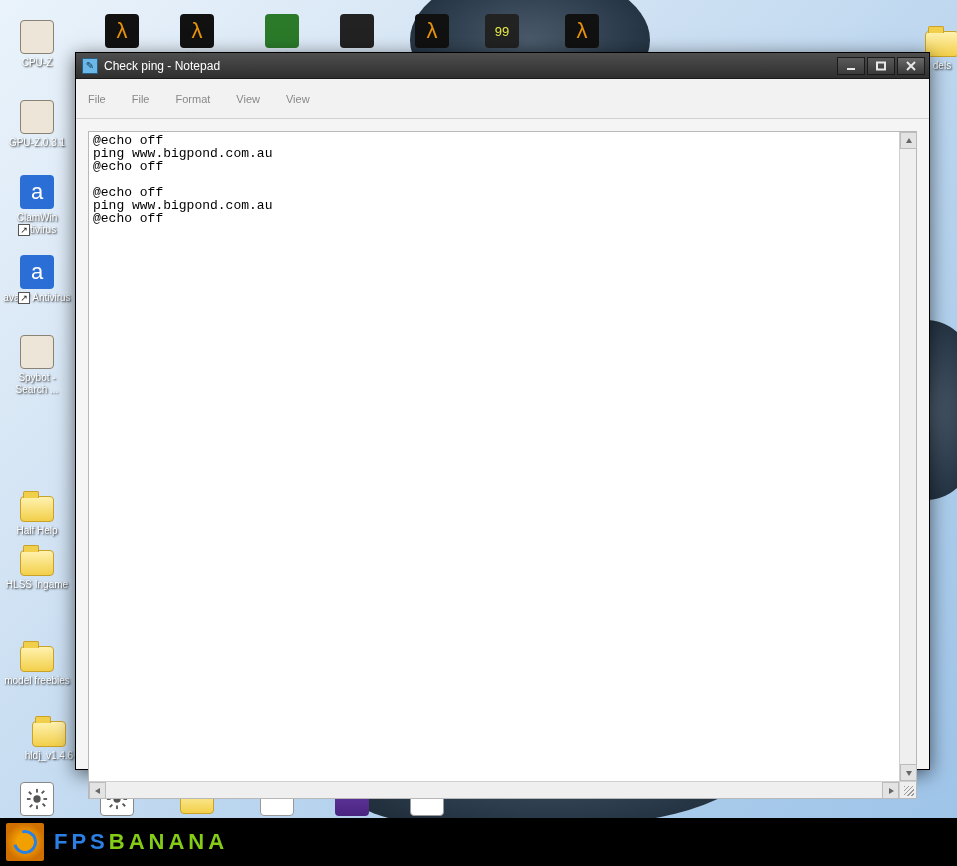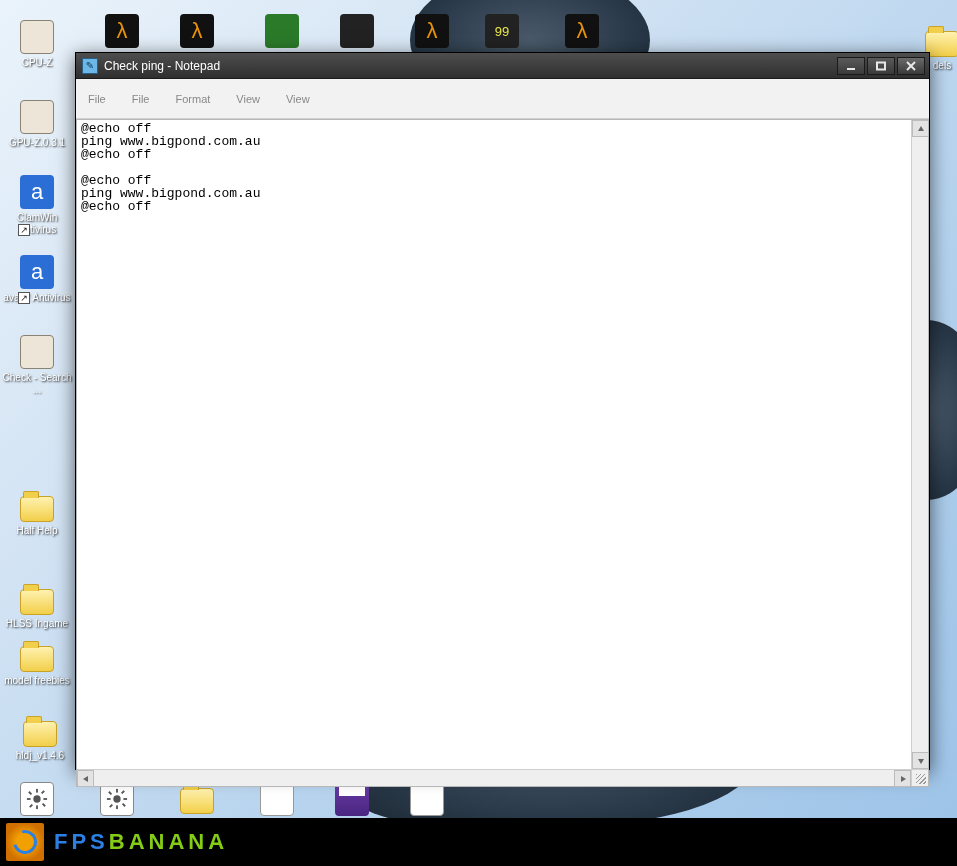--- a/index.html
+++ b/index.html
@@ -72,21 +72,21 @@
   .menubar {
     height: 40px; background: #f2f2f2; border-bottom: 1px solid #d0d0d0;
     display: flex; align-items: center; padding: 0 4px; gap: 10px;
   }
   .menu-item {
     padding: 2px 8px; font-size: 11px; color: #888; cursor: pointer;
   }
 
   .text-area-wrap {
     position: relative; height: calc(100% - 48px); background:#fff;
-    border: 1px solid #b8b8b8; margin: 0;
+    border: 1px solid #b8b8b8; margin: 12px;
   }
   .text-area {
     position:absolute; left:0; top:0; right:17px; bottom:17px;
     padding: 2px 4px; font-family: "Lucida Console","Courier New",monospace;
     font-size: 13px; line-height: 13px; color:#000; white-space: pre; overflow:hidden;
   }
   .scrollbar-v {
     position:absolute; right:0; top:0; bottom:17px; width:17px; background:#efefef;
     border-left:1px solid #cfcfcf; display:flex; flex-direction:column;
   }
@@ -142,35 +142,35 @@
         <div class="shortcut-arrow">↗</div>
         <div class="label">ClamWin Antivirus</div>
       </div>
       <div class="desktop-icon" style="left: 0px; top: 255px;">
         <div class="glyph blue">a</div>
         <div class="shortcut-arrow">↗</div>
         <div class="label">avast! Antivirus</div>
       </div>
       <div class="desktop-icon" style="left: 0px; top: 335px;">
         <div class="glyph card"></div>
-        <div class="label">Check - Search ...</div>
+        <div class="label">Spybot - Search ...</div>
       </div>
       <div class="desktop-icon" style="left: 0px; top: 490px;">
         <div class="glyph folder"></div>
         <div class="label">Half Help</div>
       </div>
-      <div class="desktop-icon" style="left: 0px; top: 583px;">
+      <div class="desktop-icon" style="left: 0px; top: 544px;">
         <div class="glyph folder"></div>
         <div class="label">HLSS Ingame</div>
       </div>
       <div class="desktop-icon" style="left: 0px; top: 640px;">
         <div class="glyph folder"></div>
         <div class="label">model freebies</div>
       </div>
-      <div class="desktop-icon" style="left: 3px; top: 715px;">
+      <div class="desktop-icon" style="left: 12px; top: 715px;">
         <div class="glyph folder"></div>
         <div class="label">hldj_v1.4.6</div>
       </div>
     </div>
   <div id="icons-top">
       <div class="desktop-icon" style="left: 85px; top: 14px;">
         <div class="glyph app">λ</div>
         <div class="label"></div>
       </div>
       <div class="desktop-icon" style="left: 160px; top: 14px;">

